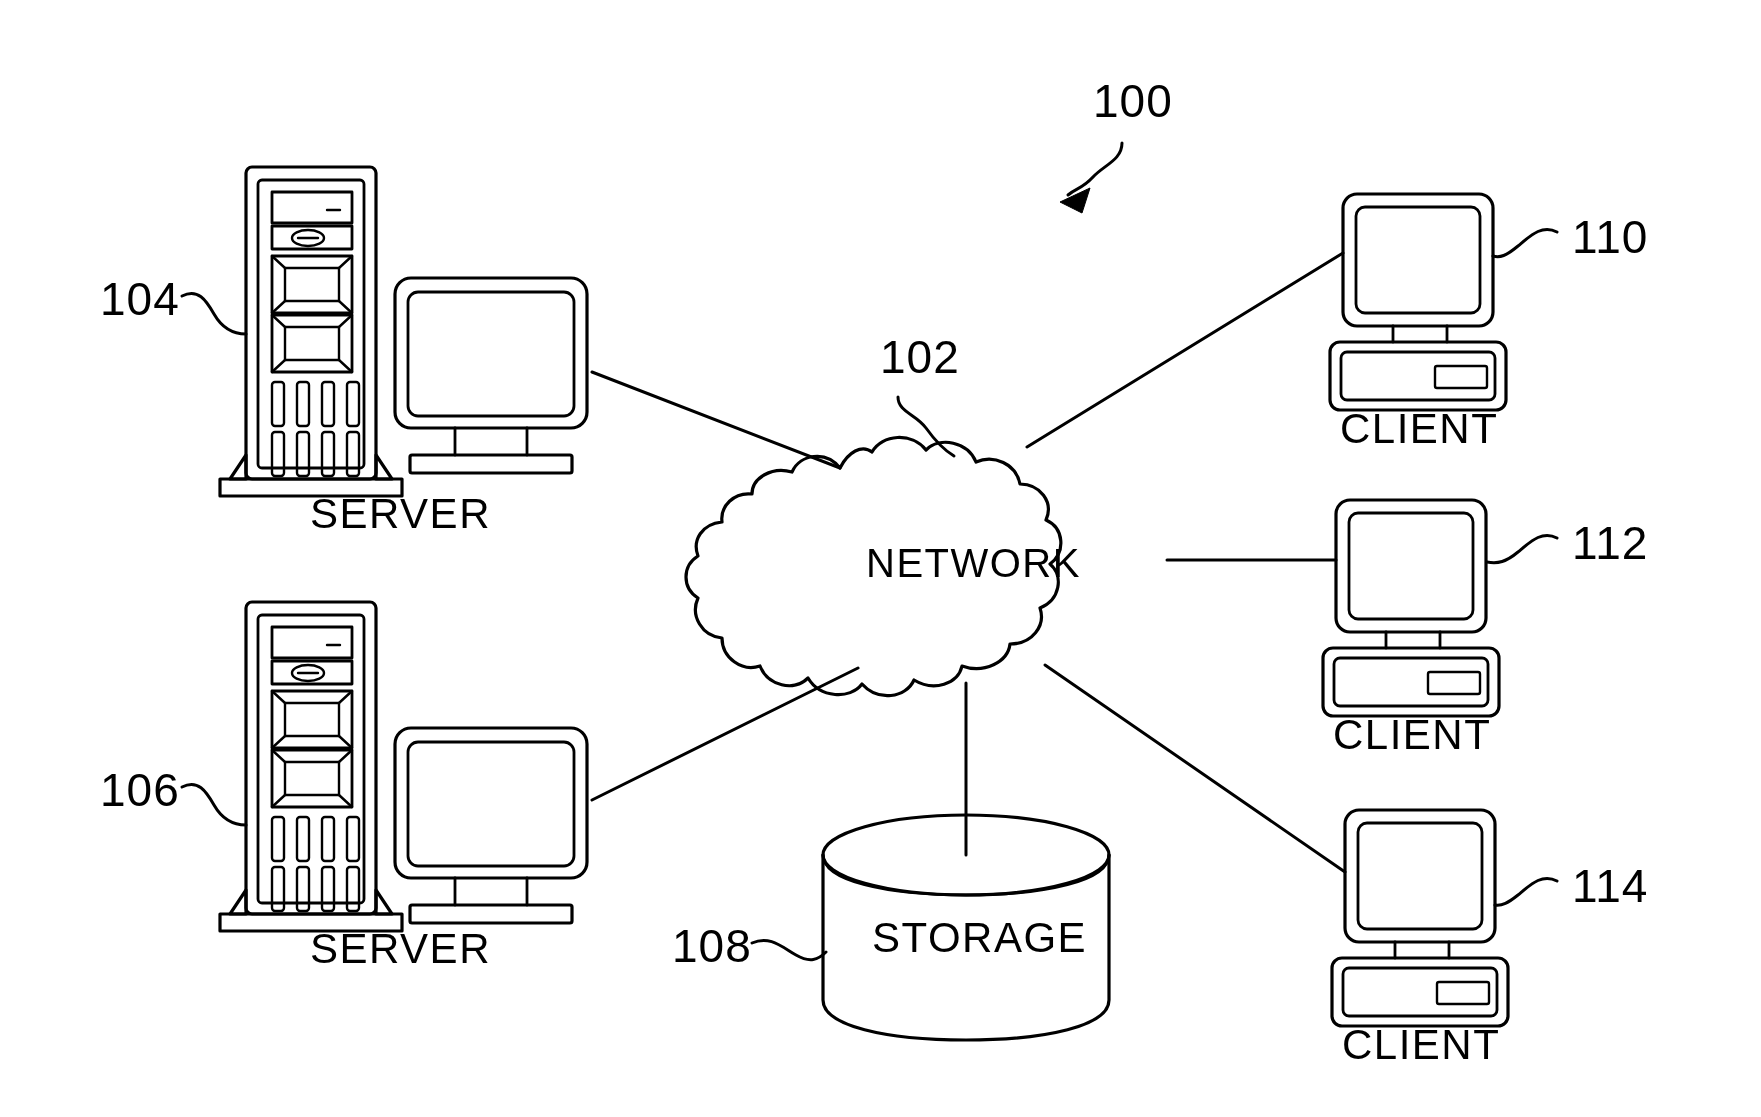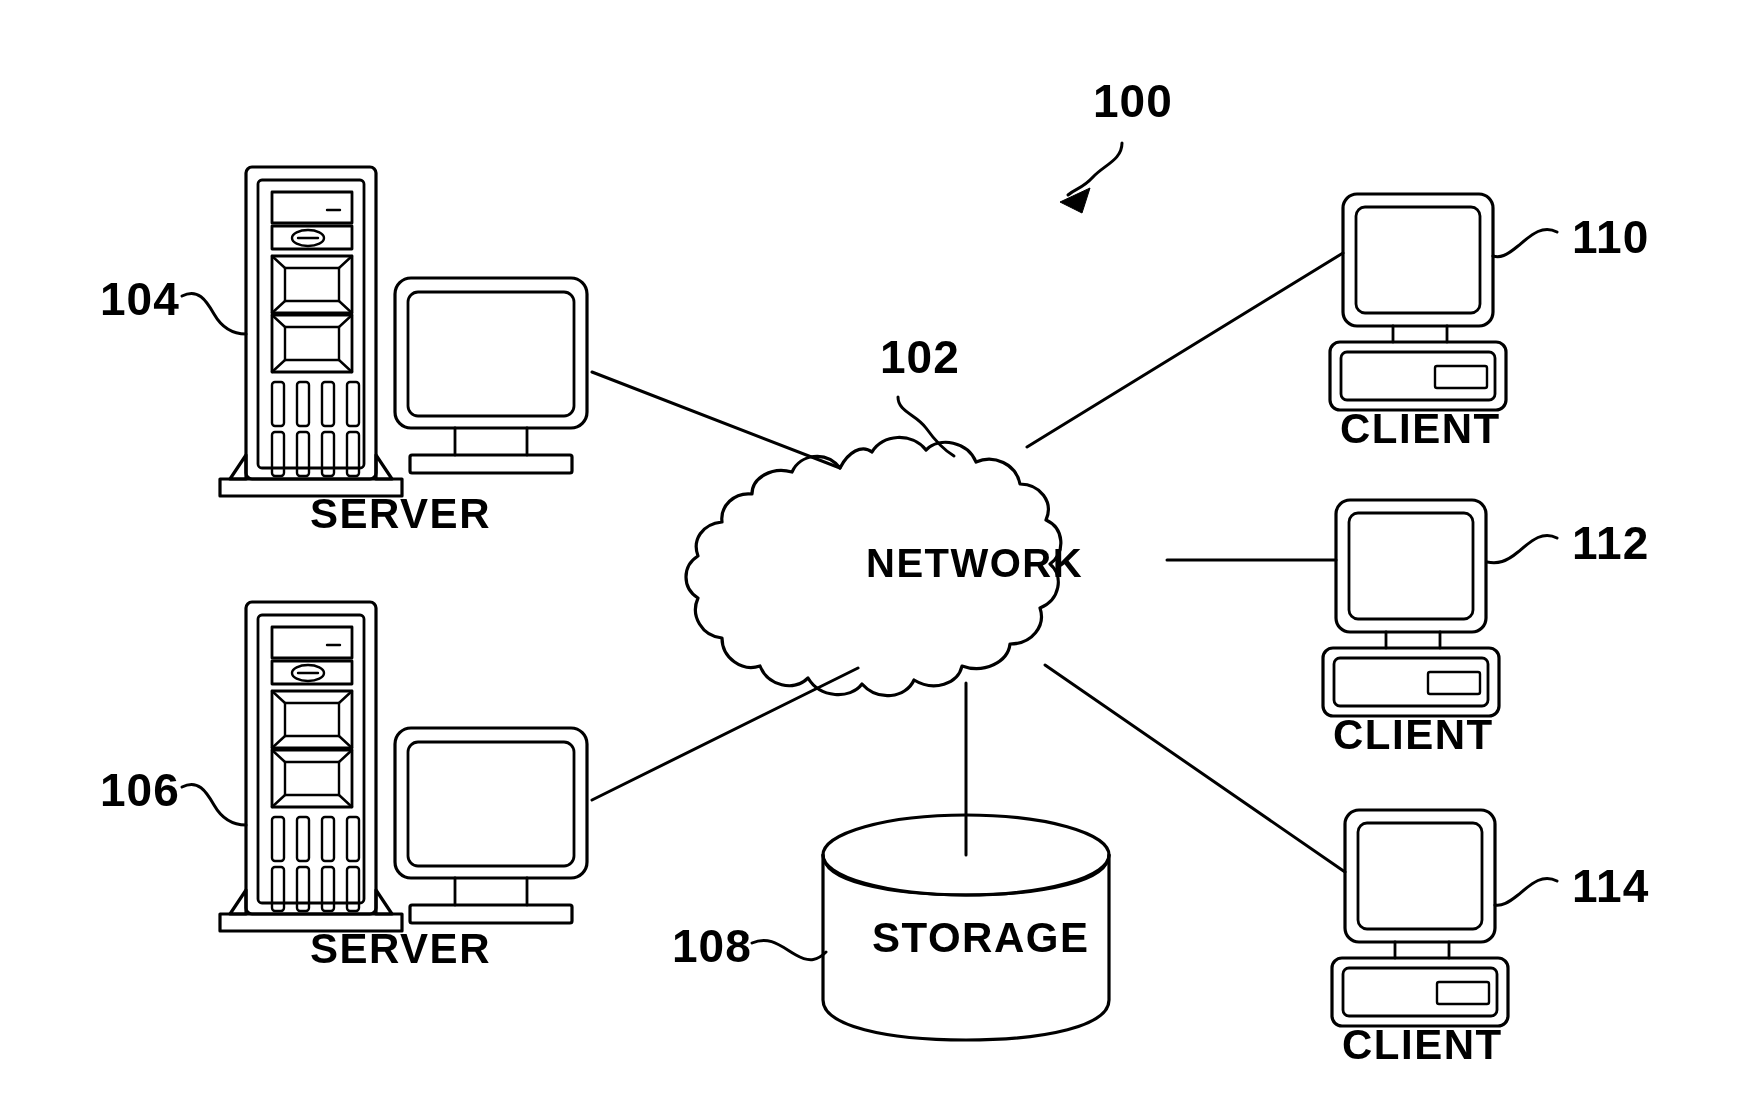--- a/index.html
+++ b/index.html
@@ -11,21 +11,20 @@
     width: 1761px;
     height: 1117px;
     overflow: hidden;
     font-family: "Liberation Sans", sans-serif;
   }
   #diagram-root {
     position: relative;
     width: 1761px;
     height: 1117px;
     background: #ffffff;
-    font-weight: bold;
   }
   svg#fig {
     display: block;
     width: 1761px;
     height: 1117px;
   }
   .ln {
     fill: none;
     stroke: #000000;
     stroke-width: 3.2;

